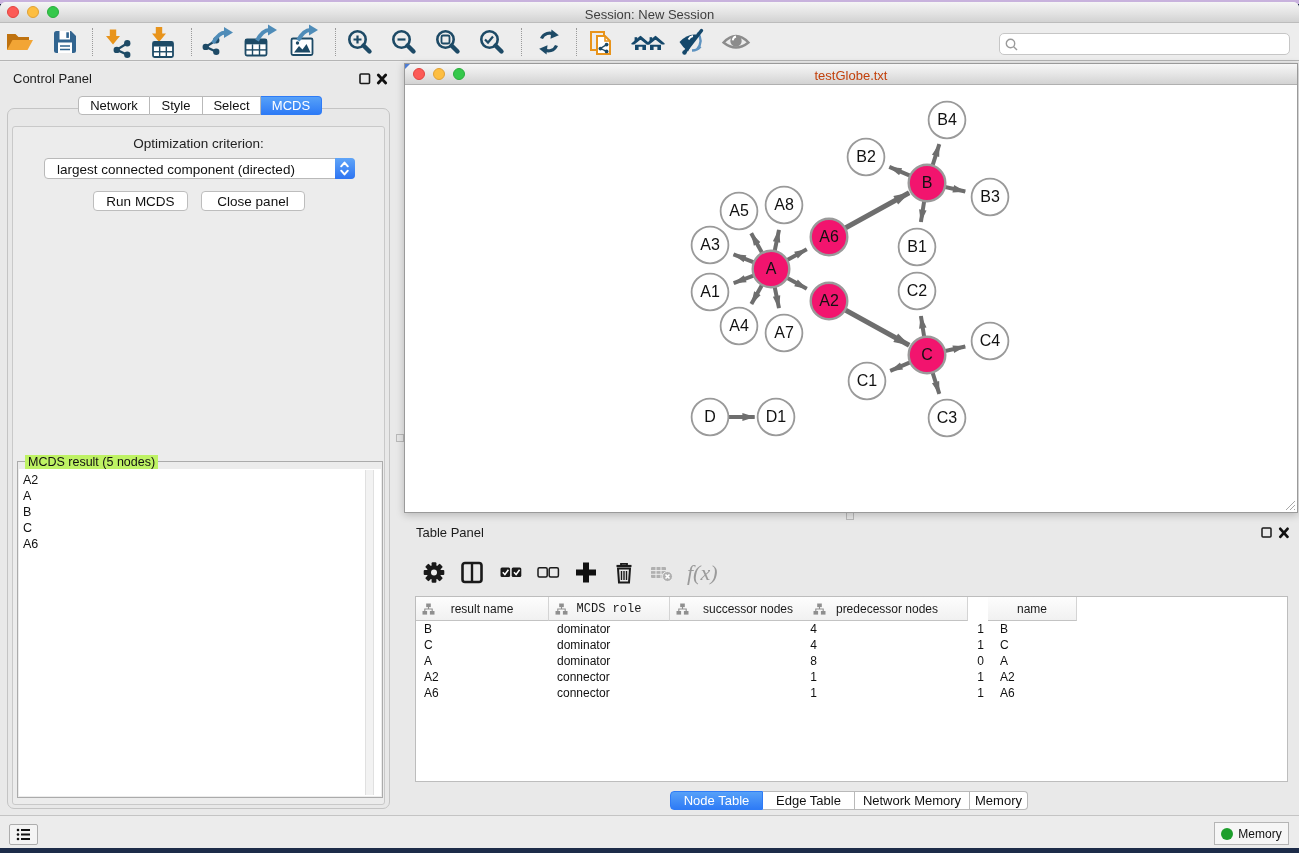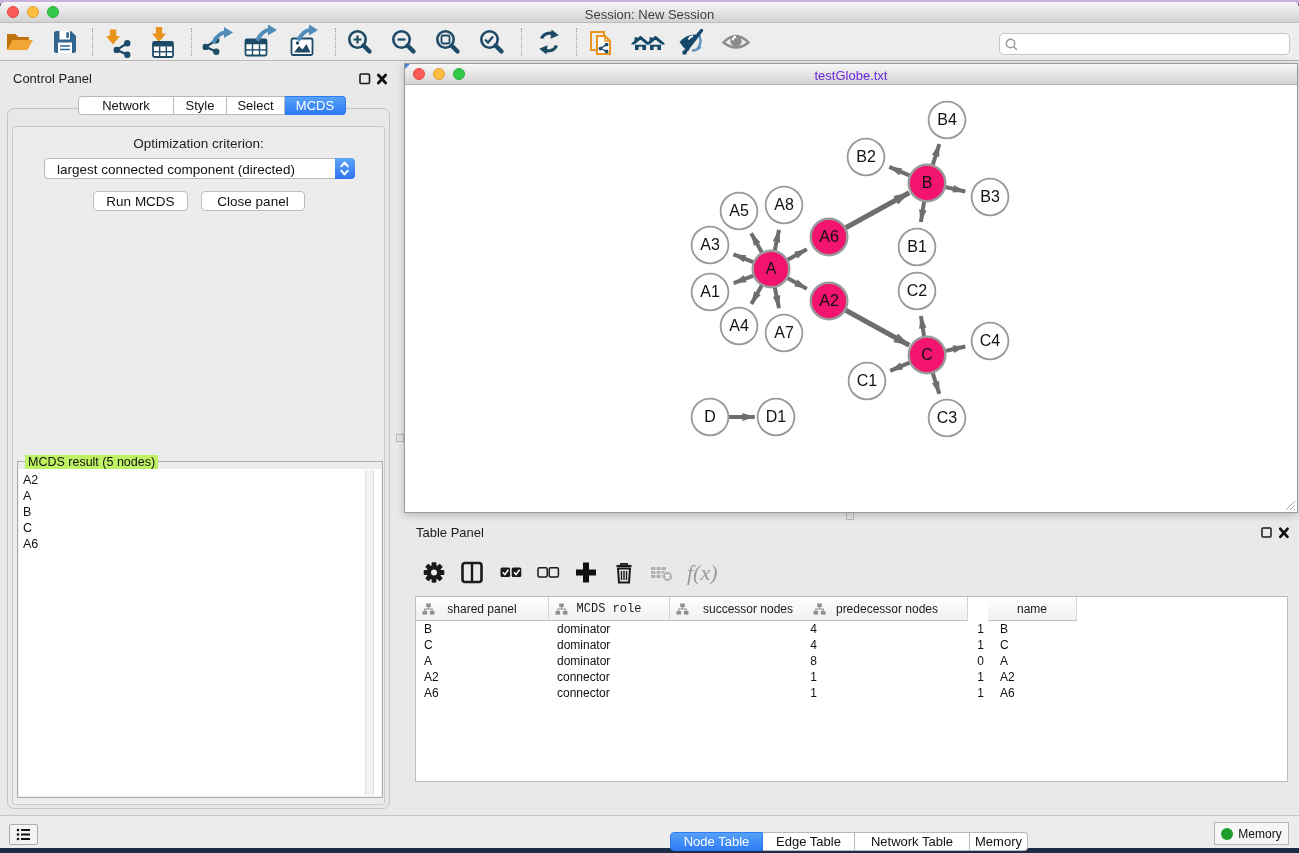--- a/index.html
+++ b/index.html
@@ -41,31 +41,31 @@
   .li { position:absolute; left:4px; }
   #listScroll { position:absolute; right:7px; top:1px; width:9px; height:325px; background:#f2f2f2; border-left:1px solid #e0e0e0; border-right:1px solid #e0e0e0;}
 
   
   .knob { width:8px; height:8px; background:#e6e6e6; border:1px solid #b9b9b9; }
 
   
   #netwin { left:404px; top:63px; width:894px; height:450px; background:#fff; border:1px solid #9a9a9a; box-shadow:0 2px 8px rgba(0,0,0,0.22); }
   #nettitle { left:0; top:0; width:892px; height:21px;
      background:linear-gradient(180deg,#f7f7f7 0%,#e4e4e4 55%,#d3d3d3 100%); border-bottom:1px solid #b0b0b0; position:absolute;}
-  #nettext { position:absolute; left:0; top:4px; width:892px; text-align:center; font-size:13px; color:#6d28d9; }
+  #nettext { position:absolute; left:0; top:4px; width:892px; text-align:center; font-size:13px; color:#c2410c; }
 
   
   #tpTitle { left:416px; top:525px; font-size:13px; color:#1c1c1c; }
   #tableArea { left:415px; top:596px; width:873px; height:186px; background:#fff; border:1px solid #bdbdbd; }
   .hcell { position:absolute; top:0; height:24px; background:linear-gradient(180deg,#fdfdfd,#f1f1f1);
      border-right:1px solid #d4d4d4; border-bottom:1px solid #c3c3c3; font-size:12px; color:#1a1a1a; }
   .hlab { position:absolute; top:5px; width:100%; text-align:center; }
   .row { position:absolute; font-size:12px; color:#111; height:16px; }
   .bt { height:19px; font-size:13px; color:#111; background:#fff; border:1px solid #b9b9b9; border-left:none;
-     display:flex; align-items:center; justify-content:center; position:absolute; top:791px;margin-top:41px; }
+     display:flex; align-items:center; justify-content:center; position:absolute; top:791px; }
   .bt.first { border-left:1px solid #b9b9b9; border-radius:4px 0 0 4px; }
   .bt.last { border-radius:0 4px 4px 0; }
   .bt.sel { background:linear-gradient(180deg,#57a1f8,#2e7bf6); color:#fff; border-color:#2e7bf6; }
 
   #memBtn { left:1214px; top:822px; width:75px; height:23px; background:#f6f6f6; border:1px solid #b5b5b5;
      font-size:12px; color:#111; display:flex; align-items:center; justify-content:center; gap:5px; }
   #listBtn { left:9px; top:824px; width:29px; height:21px; background:#f4f4f4; border:1px solid #adadad; border-radius:2px; }
   #searchBox { left:999px; top:33px; width:291px; height:22px; background:#fff; border:1px solid #c6c6c6; border-radius:5px; }
 </style>
 </head>
@@ -171,21 +171,21 @@
 <path d="M732.7 17.3 Q733.2 14.2 736 13.5" stroke="#fff" stroke-width="1.9" fill="none"></path>
     </svg>
   </div>
 
 <div id="cpTitle" class="abs">Control Panel</div>
 <svg class="abs" style="left:359px;top:73px;" width="30" height="12" viewBox="0 0 30 12">
   <rect x="1" y="1" width="9.5" height="9.5" fill="none" stroke="#1a1a1a" stroke-width="1.6" rx="1"></rect>
   <path d="M19.3 2 L26.7 10 M26.7 2 L19.3 10" stroke="#111" stroke-width="2.8" stroke-linecap="round"></path>
 </svg>
 <div class="abs tabrow" style="left:78px;">
-  <div class="tab first" style="width:96px;">Network</div>
+  <div class="tab first" style="width:72px;">Network</div>
   <div class="tab" style="width:53px;">Style</div>
   <div class="tab" style="width:58px;">Select</div>
   <div class="tab sel last" style="width:61px;">MCDS</div>
 </div>
 <div id="cpOuter" class="abs"></div>
 <div id="cpInner" class="abs"></div>
 <div id="optLabel" class="abs">Optimization criterion:</div>
 <div id="combo" class="abs">
   <div id="comboText">largest connected component (directed)</div>
   <div id="comboBtn">
@@ -340,21 +340,21 @@
 <div id="tableArea" class="abs"></div>
 <div id="THEAD">
     <div class="abs">
       <div class="hcell" style="left:416px;top:597px;width:133px;">
         <svg width="13" height="12" viewBox="0 0 13 12" style="position:absolute;left:6px;top:6px;">
           <rect x="4.2" y="0.5" width="4.6" height="3.6" fill="#8f8f8f"></rect>
           <path d="M6.5 4 L6.5 6 M2.8 8 L2.8 6 L10.2 6 L10.2 8" stroke="#8f8f8f" stroke-width="1.1" fill="none"></path>
           <rect x="0.5" y="8" width="4.6" height="3.6" fill="#8f8f8f"></rect>
           <rect x="7.9" y="8" width="4.6" height="3.6" fill="#8f8f8f"></rect>
         </svg>
-        <div class="hlab">shared panel</div>
+        <div class="hlab">result name</div>
       </div>
       <div class="hcell" style="left:549px;top:597px;width:121px;font-family:Liberation Mono, monospace;">
         <svg width="13" height="12" viewBox="0 0 13 12" style="position:absolute;left:6px;top:6px;">
           <rect x="4.2" y="0.5" width="4.6" height="3.6" fill="#8f8f8f"></rect>
           <path d="M6.5 4 L6.5 6 M2.8 8 L2.8 6 L10.2 6 L10.2 8" stroke="#8f8f8f" stroke-width="1.1" fill="none"></path>
           <rect x="0.5" y="8" width="4.6" height="3.6" fill="#8f8f8f"></rect>
           <rect x="7.9" y="8" width="4.6" height="3.6" fill="#8f8f8f"></rect>
         </svg>
         <div class="hlab">MCDS role</div>
       </div>
@@ -406,21 +406,21 @@
       <div class="row" style="left:424px;top:686px;">A6</div>
       <div class="row" style="left:557px;top:686px;">connector</div>
       <div class="row" style="left:670px;top:686px;width:147px;text-align:right;">1</div>
       <div class="row" style="left:827px;top:686px;width:157px;text-align:right;">1</div>
       <div class="row" style="left:1000px;top:686px;">A6</div>
     </div>
   </div>
 <div class="abs">
   <div class="bt first sel" style="left:670px;width:93px;">Node Table</div>
   <div class="bt" style="left:763px;width:92px;">Edge Table</div>
-  <div class="bt" style="left:855px;width:115px;">Network Table</div>
+  <div class="bt" style="left:855px;width:115px;">Network Memory</div>
   <div class="bt last" style="left:970px;width:58px;">Memory</div>
 </div>
 
 <div id="listBtn" class="abs">
   <svg width="27" height="19" viewBox="0 0 27 19">
     <circle cx="8" cy="5" r="1.3" fill="#111"></circle>
       <circle cx="8" cy="9.5" r="1.3" fill="#111"></circle>
       <circle cx="8" cy="14" r="1.3" fill="#111"></circle>
     <rect x="11" y="4" width="9" height="2" fill="#111"></rect>
       <rect x="11" y="8.5" width="9" height="2" fill="#111"></rect>

